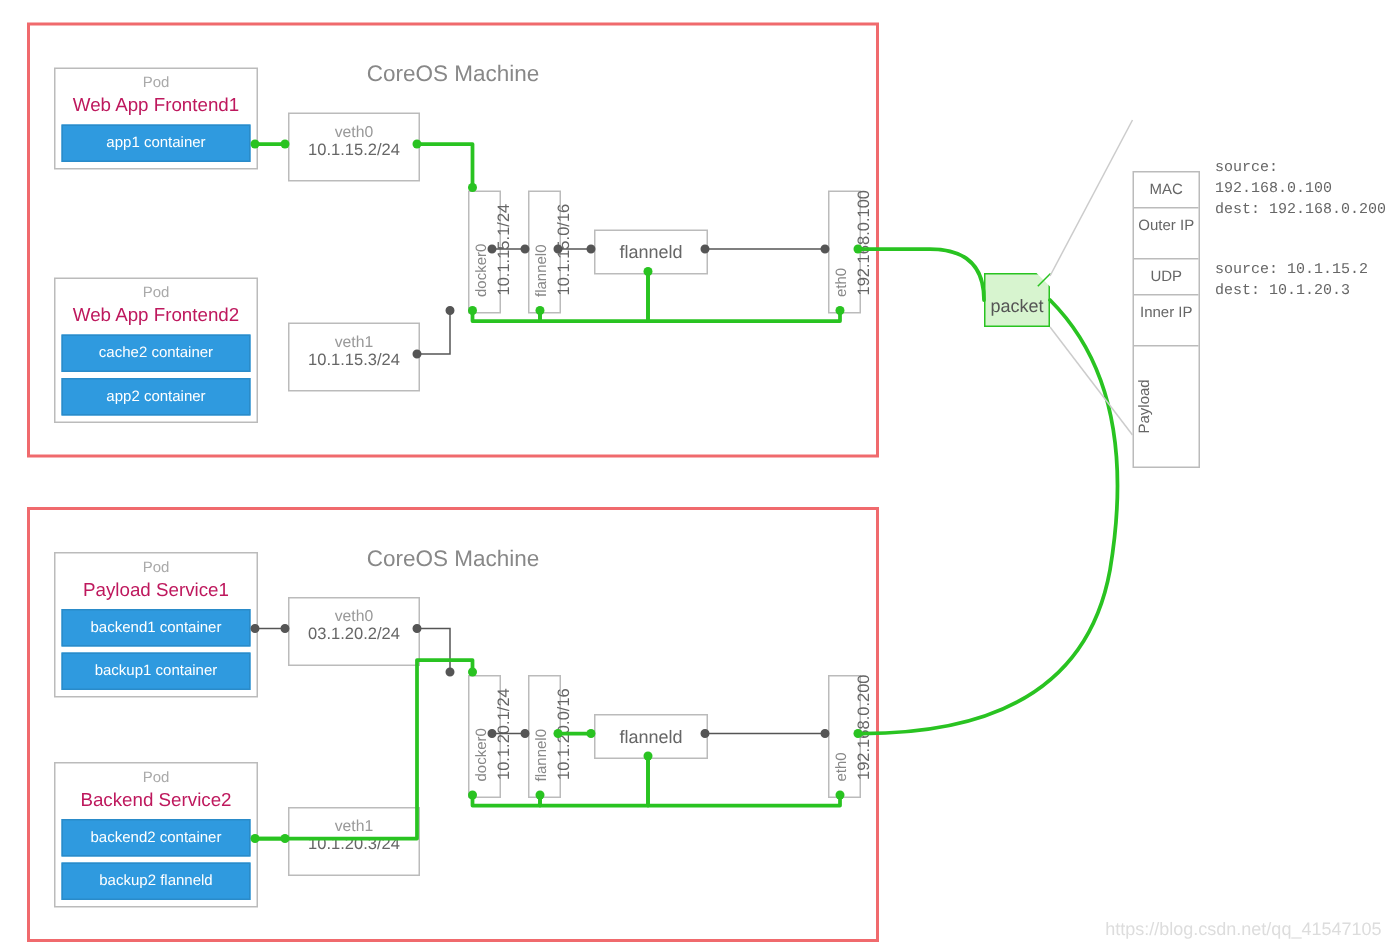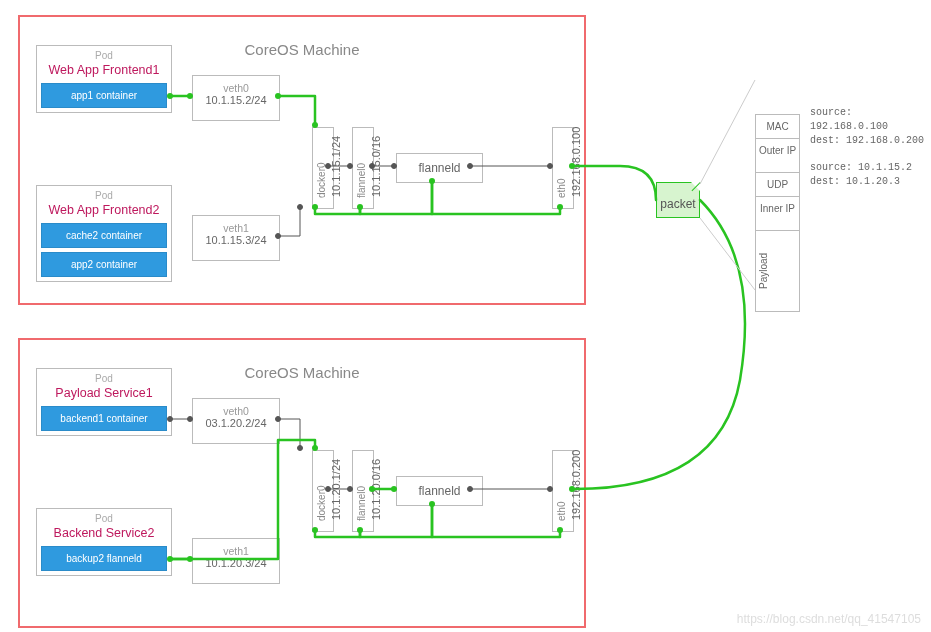--- a/index.html
+++ b/index.html
@@ -93,21 +93,21 @@
     font-size: 11px;
     color: #666;
     left: 17px;
     bottom: -1px;
   }
 
   .flanneld {
     position: absolute;
     border: 1px solid #bbb;
     background: #fff;
-    width: 87px;
+    width: 76px;
     height: 30px;
     line-height: 28px;
     text-align: center;
     font-size: 12px;
     color: #666;
   }
 
   .packet {
     position: absolute;
     left: 656px;
@@ -227,25 +227,27 @@
   </div>
 </div>
 
 <div class="machine" style="left:18px; top:338px; width:568px; height:290px;">
   <div class="machine-title">CoreOS Machine</div>
 
   <div class="pod" style="left:16px; top:28px;">
     <div class="pod-label">Pod</div>
     <div class="pod-name">Payload Service1</div>
     <div class="container-box">backend1 container</div>
+    <div class="container-box">backup1 container</div>
   </div>
 
   <div class="pod" style="left:16px; top:168px;">
     <div class="pod-label">Pod</div>
     <div class="pod-name">Backend Service2</div>
+    <div class="container-box">backend2 container</div>
     <div class="container-box">backup2 flanneld</div>
   </div>
 
   <div class="veth" style="left:172px; top:58px;">
     <div class="vname">veth0</div>
     <div class="vip">03.1.20.2/24</div>
   </div>
   <div class="veth" style="left:172px; top:198px;">
     <div class="vname">veth1</div>
     <div class="vip">10.1.20.3/24</div>
@@ -275,21 +277,21 @@
   <div class="row" style="height:34px;">Outer IP</div>
   <div class="row">UDP</div>
   <div class="row" style="height:34px;">Inner IP</div>
   <div class="row tall">Payload</div>
 </div>
 
 <div class="ip-desc" style="left:810px; top:106px;">
   <span>source: 192.168.0.100</span><br>
   <span>dest: 192.168.0.200</span>
 </div>
-<div class="ip-desc" style="left:810px; top:161px;">
+<div class="ip-desc" style="left:810px; top:174px;">
   <span>source: 10.1.15.2</span><br>
   <span>dest: 10.1.20.3</span>
 </div>
 
 <svg class="overlay" width="931" height="632">
 
   <g stroke="#555" stroke-width="1" fill="#555">
 
     <path d="M278 236 H300 V207" fill="none"></path>
     <circle cx="278" cy="236" r="2.5"></circle>

